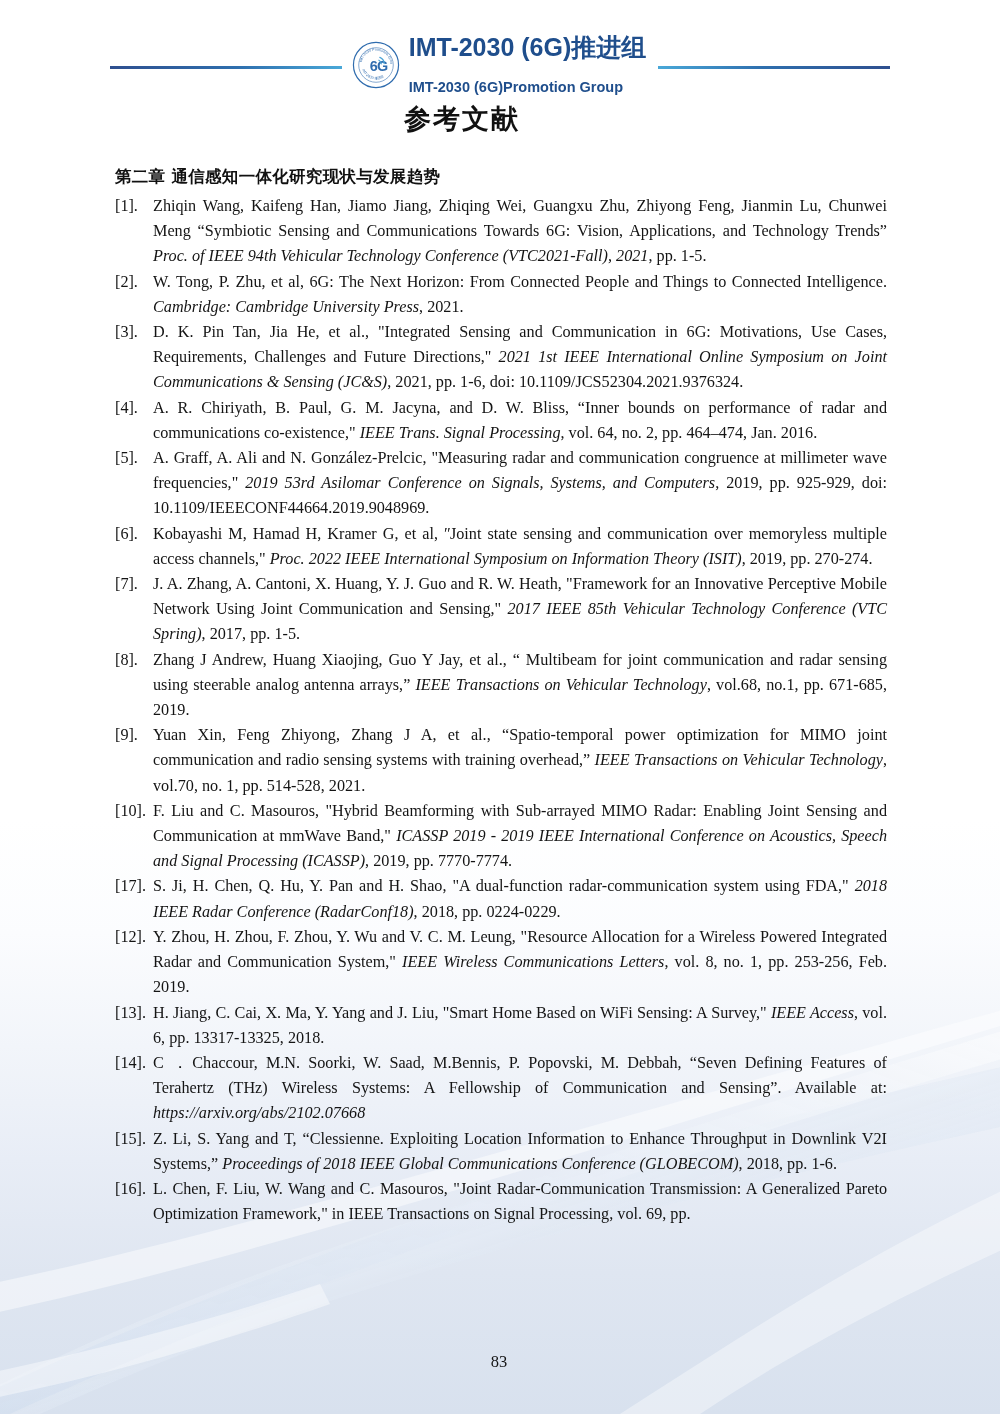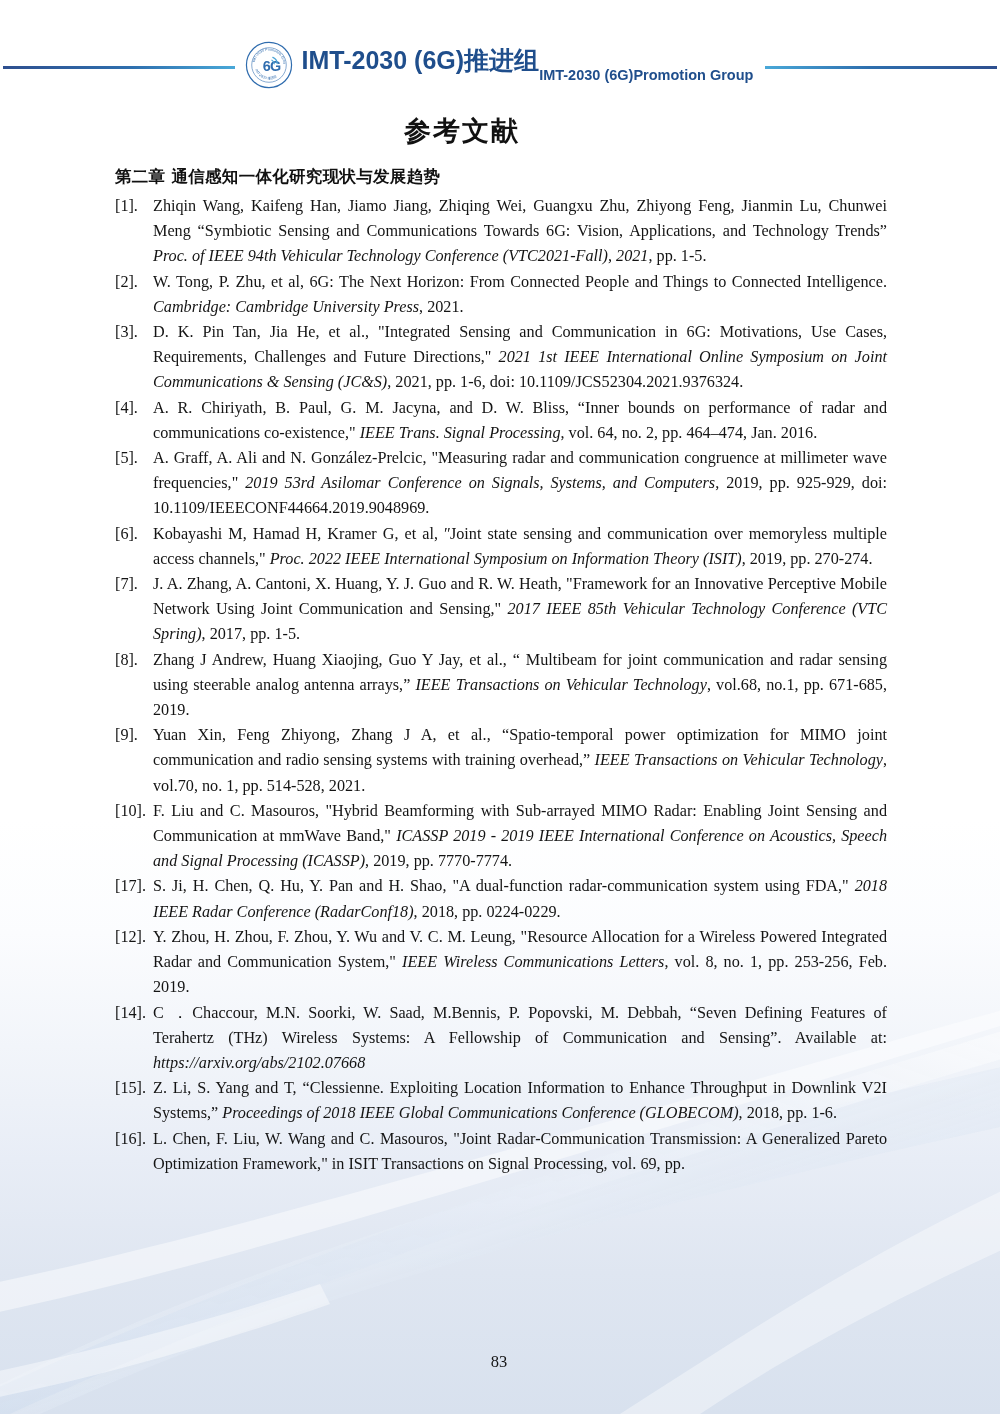--- a/index.html
+++ b/index.html
@@ -73,20 +73,21 @@
     align-items: center;
     gap: 9px;
   }
   .seal {
     width: 48px;
     height: 48px;
     flex: 0 0 auto;
   }
   .logo-text {
     display: flex;
+    flex-direction: column;
     line-height: 1;
   }
   .logo-cn {
     font-family: "Liberation Sans", "DejaVu Sans", sans-serif;
     font-weight: bold;
     font-size: 25px;
     color: #1f4e8c;
     letter-spacing: 0px;
     white-space: nowrap;
   }
@@ -95,21 +96,21 @@
     font-weight: bold;
     font-size: 14.5px;
     color: #1f4e8c;
     margin-top: 20px;
     white-space: nowrap;
   }
 
   
   .doc-title {
     position: absolute;
-    top: 113px;
+    top: 101px;
     left: 0;
     width: 924px;
     text-align: center;
     font-family: "DejaVu Sans", "Liberation Sans", sans-serif;
     font-weight: bold;
     font-size: 27px;
     color: #111111;
     letter-spacing: 2px;
   }
 
@@ -253,23 +254,24 @@
         <li class="ref-item"><span class="ref-num">[3].</span><span>D. K. Pin Tan, Jia He, et al., "Integrated Sensing and Communication in 6G: Motivations, Use Cases, Requirements, Challenges and Future Directions," <i>2021 1st IEEE International Online Symposium on Joint Communications &amp; Sensing (JC&amp;S)</i>, 2021, pp. 1-6, doi: 10.1109/JCS52304.2021.9376324.</span></li>
         <li class="ref-item"><span class="ref-num">[4].</span><span>A. R. Chiriyath, B. Paul, G. M. Jacyna, and D. W. Bliss, “Inner bounds on performance of radar and communications co-existence," <i>IEEE Trans. Signal Processing</i>, vol. 64, no. 2, pp. 464–474, Jan. 2016.</span></li>
         <li class="ref-item"><span class="ref-num">[5].</span><span>A. Graff, A. Ali and N. González-Prelcic, "Measuring radar and communication congruence at millimeter wave frequencies," <i>2019 53rd Asilomar Conference on Signals, Systems, and Computers</i>, 2019, pp. 925-929, doi: 10.1109/IEEECONF44664.2019.9048969.</span></li>
         <li class="ref-item"><span class="ref-num">[6].</span><span>Kobayashi M, Hamad H, Kramer G, et al, ʺJoint state sensing and communication over memoryless multiple access channels," <i>Proc. 2022 IEEE International Symposium on Information Theory (ISIT)</i>, 2019, pp. 270-274.</span></li>
         <li class="ref-item"><span class="ref-num">[7].</span><span>J. A. Zhang, A. Cantoni, X. Huang, Y. J. Guo and R. W. Heath, "Framework for an Innovative Perceptive Mobile Network Using Joint Communication and Sensing," <i>2017 IEEE 85th Vehicular Technology Conference (VTC Spring)</i>, 2017, pp. 1-5.</span></li>
         <li class="ref-item"><span class="ref-num">[8].</span><span>Zhang J Andrew, Huang Xiaojing, Guo Y Jay, et al., “ Multibeam for joint communication and radar sensing using steerable analog antenna arrays,” <i>IEEE Transactions on Vehicular Technology</i>, vol.68, no.1, pp. 671-685, 2019.</span></li>
         <li class="ref-item"><span class="ref-num">[9].</span><span>Yuan Xin, Feng Zhiyong, Zhang J A, et al., “Spatio-temporal power optimization for MIMO joint communication and radio sensing systems with training overhead,” <i>IEEE Transactions on Vehicular Technology</i>, vol.70, no. 1, pp. 514-528, 2021.</span></li>
         <li class="ref-item"><span class="ref-num">[10].</span><span>F. Liu and C. Masouros, "Hybrid Beamforming with Sub-arrayed MIMO Radar: Enabling Joint Sensing and Communication at mmWave Band," <i>ICASSP 2019 - 2019 IEEE International Conference on Acoustics, Speech and Signal Processing (ICASSP)</i>, 2019, pp. 7770-7774.</span></li>
         <li class="ref-item"><span class="ref-num">[17].</span><span>S. Ji, H. Chen, Q. Hu, Y. Pan and H. Shao, "A dual-function radar-communication system using FDA," <i>2018 IEEE Radar Conference (RadarConf18)</i>, 2018, pp. 0224-0229.</span></li>
         <li class="ref-item"><span class="ref-num">[12].</span><span>Y. Zhou, H. Zhou, F. Zhou, Y. Wu and V. C. M. Leung, "Resource Allocation for a Wireless Powered Integrated Radar and Communication System," <i>IEEE Wireless Communications Letters</i>, vol. 8, no. 1, pp. 253-256, Feb. 2019.</span></li>
+        <li class="ref-item"><span class="ref-num">[13].</span><span>H. Jiang, C. Cai, X. Ma, Y. Yang and J. Liu, "Smart Home Based on WiFi Sensing: A Survey," <i>IEEE Access</i>, vol. 6, pp. 13317-13325, 2018.</span></li>
         <li class="ref-item"><span class="ref-num">[14].</span><span>C ．Chaccour, M.N. Soorki, W. Saad, M.Bennis, P. Popovski, M. Debbah, “Seven Defining Features of Terahertz (THz) Wireless Systems: A Fellowship of Communication and Sensing”. Available at: <i>https://arxiv.org/abs/2102.07668</i></span></li>
         <li class="ref-item"><span class="ref-num">[15].</span><span>Z. Li, S. Yang and T, “Clessienne. Exploiting Location Information to Enhance Throughput in Downlink V2I Systems,” <i>Proceedings of 2018 IEEE Global Communications Conference (GLOBECOM)</i>, 2018, pp. 1-6.</span></li>
-        <li class="ref-item"><span class="ref-num">[16].</span><span>L. Chen, F. Liu, W. Wang and C. Masouros, "Joint Radar-Communication Transmission: A Generalized Pareto Optimization Framework," in ISIT Transactions on Signal Processing, vol. 69, pp.</span></li>
+        <li class="ref-item"><span class="ref-num">[16].</span><span>L. Chen, F. Liu, W. Wang and C. Masouros, "Joint Radar-Communication Transmission: A Generalized Pareto Optimization Framework," in IEEE Transactions on Signal Processing, vol. 69, pp.</span></li>
       </ul>
   </div>
 
   <div class="page-number">83</div>
 
   <div class="watermark">
     <svg class="wechat-icon" viewBox="0 0 48 40">
       <g fill="#ffffff" stroke="#b9c2cf" stroke-width="1">
         <ellipse cx="17" cy="16" rx="15" ry="12.5"></ellipse>
         <path d="M9,25 L6,33 L14,28 Z" stroke="none" fill="#ffffff"></path>

